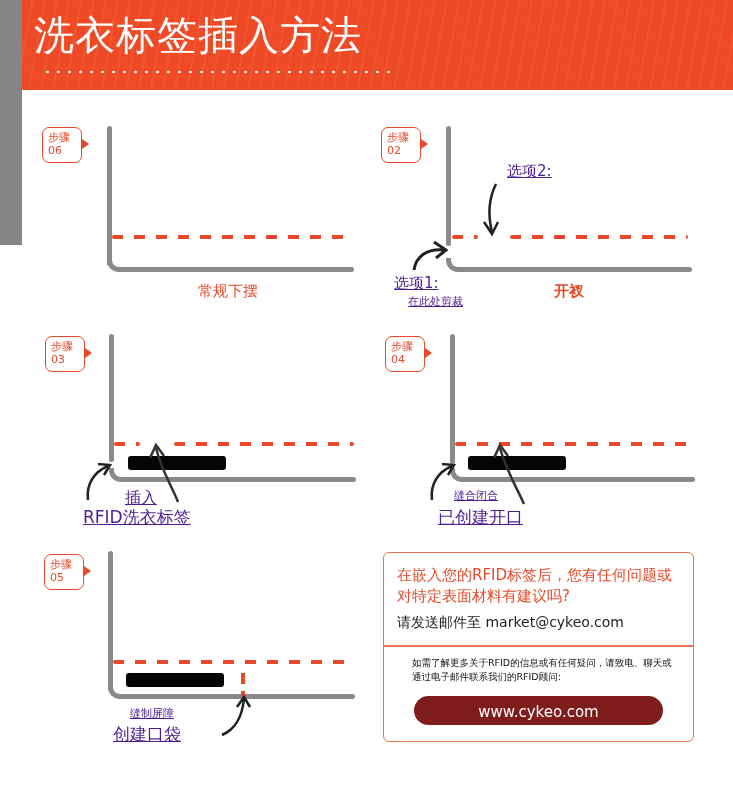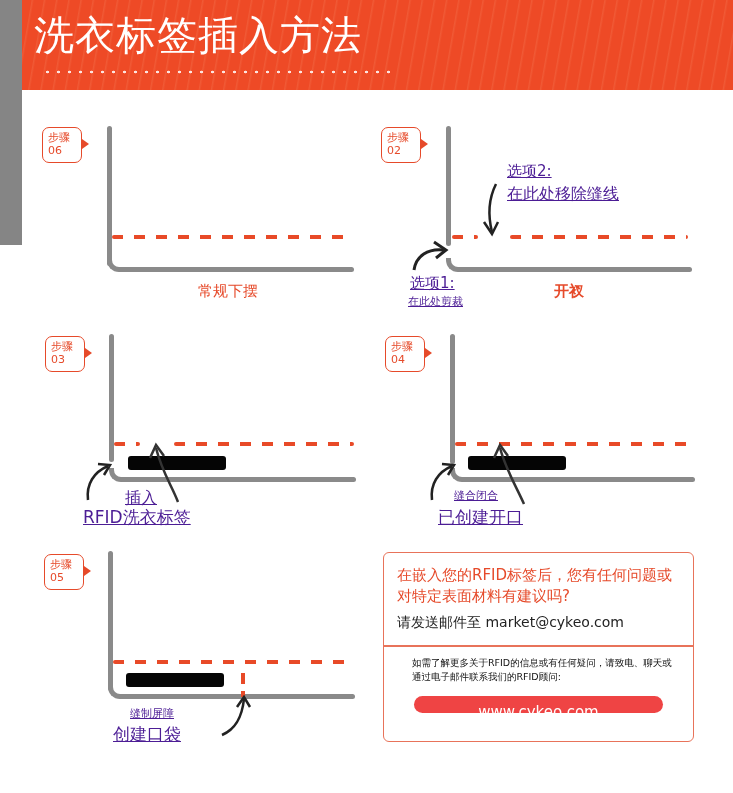--- a/index.html
+++ b/index.html
@@ -55,22 +55,22 @@
 
   .info-box {
     position: absolute; left: 383px; top: 552px; width: 311px; height: 190px;
     border: 1.5px solid #e8735a; border-radius: 6px; background: #fff;
   }
   .info-q { position: absolute; left: 13px; top: 12px; width: 290px; color: #e64a2a; font-size: 15px; line-height: 21px; }
   .info-mail { position: absolute; left: 13px; top: 61px; font-size: 14px; color: #222; }
   .info-divider { position: absolute; left: 0; top: 92px; width: 100%; height: 1.5px; background: #e8735a; }
   .info-small { position: absolute; left: 28px; top: 103px; width: 262px; font-size: 9.5px; line-height: 14px; color: #111; }
   .info-btn {
-    position: absolute; left: 30px; top: 143px; width: 249px; height: 17px; border-radius: 17px;
-    background: #ef4444; color: #fff; font-size: 15px; text-align: center; line-height: 33px;
+    position: absolute; left: 30px; top: 143px; width: 249px; height: 29px; border-radius: 17px;
+    background: #7f1d1d; color: #fff; font-size: 15px; text-align: center; line-height: 33px;
   }
 </style>
 </head>
 <body>
 
 <div class="side-bar"></div>
 
 <div class="header">
   <h1 class="header-title">洗衣标签插入方法</h1>
   <div class="header-dots"></div>
@@ -92,30 +92,29 @@
   <div class="badge" style="left:11px; top:7px;">
     <span>步骤</span>
     <span class="num">02</span>
   </div>
   <div class="vline" style="left:76px; top:6px; height:120px;"></div>
   <div class="corner" style="left:76px; top:138px;"></div>
   <div class="hline" style="left:87px; top:147px; width:235px;"></div>
   <div class="dash" style="left:82px; top:115px; width:26px;"></div>
   <div class="dash" style="left:140px; top:115px; width:178px;"></div>
   <div class="label" style="left:137px; top:42px; font-size:15px;">选项2:</div>
-  <div class="label" style="left:137px; top:64px; font-size:16px;">在此处移除缝线</div>
   <svg class="arrow" style="left:108px; top:62px;" width="30" height="56" viewBox="0 0 30 56">
     <path d="M18 2 C 10 18, 10 34, 14 50" stroke="#222" stroke-width="2.5" fill="none"></path>
     <path d="M6 40 L14 52 L20 40" stroke="#222" stroke-width="2.5" fill="none"></path>
   </svg>
   <svg class="arrow" style="left:40px; top:118px;" width="40" height="36" viewBox="0 0 40 36">
     <path d="M4 32 C 6 18, 18 10, 34 12" stroke="#222" stroke-width="3" fill="none"></path>
     <path d="M24 4 L36 12 L26 20" stroke="#222" stroke-width="3" fill="none"></path>
   </svg>
-  <div class="label" style="left:40px; top:154px; font-size:15px;">选项1:</div>
+  <div class="label" style="left:24px; top:154px; font-size:15px;">选项1:</div>
   <div class="label" style="left:38px; top:174px; font-size:11px;">在此处剪裁</div>
   <div class="caption-red" style="left:184px; top:162px;font-weight:bold;">开衩</div>
 </div>
 
 <div class="step" style="left:30px; top:330px;">
   <div class="badge" style="left:15px; top:6px;">
     <span>步骤</span>
     <span class="num">03</span>
   </div>
   <div class="vline" style="left:79px; top:4px; height:128px;"></div>

